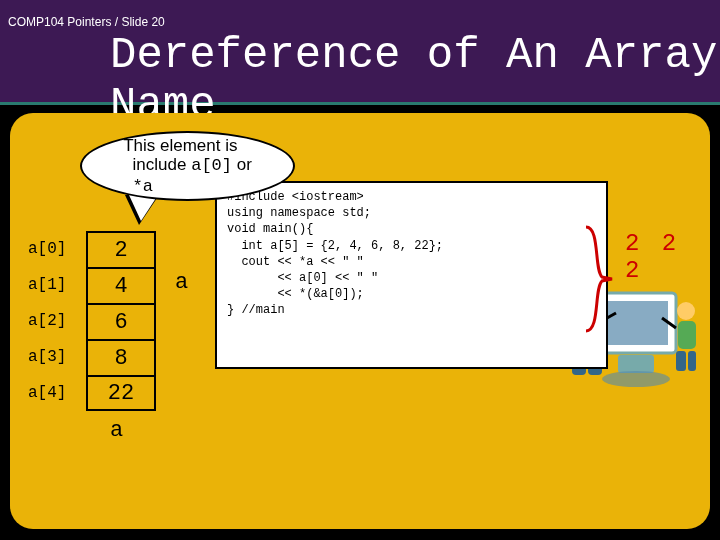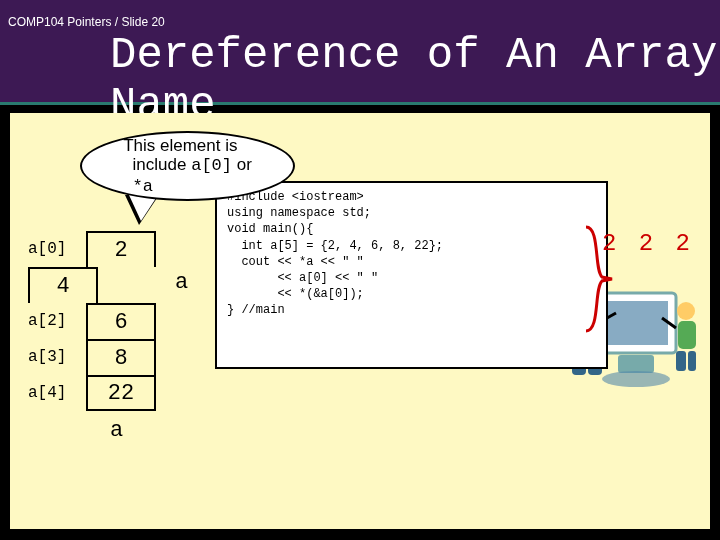--- a/index.html
+++ b/index.html
@@ -23,25 +23,26 @@
     height: 75px;
     padding: 0 0 0 110px;
     border-bottom: 3px solid #2a7a6f;
   }
   .title-text {
     font-family: Liberation Mono, monospace;
     font-size: 44px;
     color: #fff;
   }
   .content {
-    background: #fef9c3;
+    background: #eab308;
     width: 700px;
     height: 416px;
     margin: 8px 10px;
     position: relative;
+    border-radius: 23px;
   }
   .callout {
     position: absolute;
     left: 70px;
     top: 18px;
     width: 215px;
     height: 70px;
     background: #fff;
     border: 2px solid #000;
     border-radius: 50% / 50%;
@@ -135,21 +136,21 @@
     position: absolute;
     left: 574px;
     top: 112px;
     width: 30px;
     height: 108px;
     z-index: 3;
   }
   .brace svg { width: 100%; height: 100%; }
   .output {
     position: absolute;
-    left: 592px;
+    left: 615px;
     top: 117px;
     font-family: "Courier New", monospace;
     font-size: 24px;
     color: #c00;
     letter-spacing: 4px;
     z-index: 6;
   }
   .clipart {
     position: absolute;
     left: 556px;
@@ -179,20 +180,21 @@
     </div>
   </div>
   <div class="tail"></div>
 
   <div class="array-block">
     <div class="array-row">
       <div class="idx">a[0]</div>
       <div class="cell">2</div>
     </div>
     <div class="array-row">
+      <div class="idx">a[1]</div>
       <div class="cell">4</div>
     </div>
     <div class="array-row">
       <div class="idx">a[2]</div>
       <div class="cell">6</div>
     </div>
     <div class="array-row">
       <div class="idx">a[3]</div>
       <div class="cell">8</div>
     </div>

